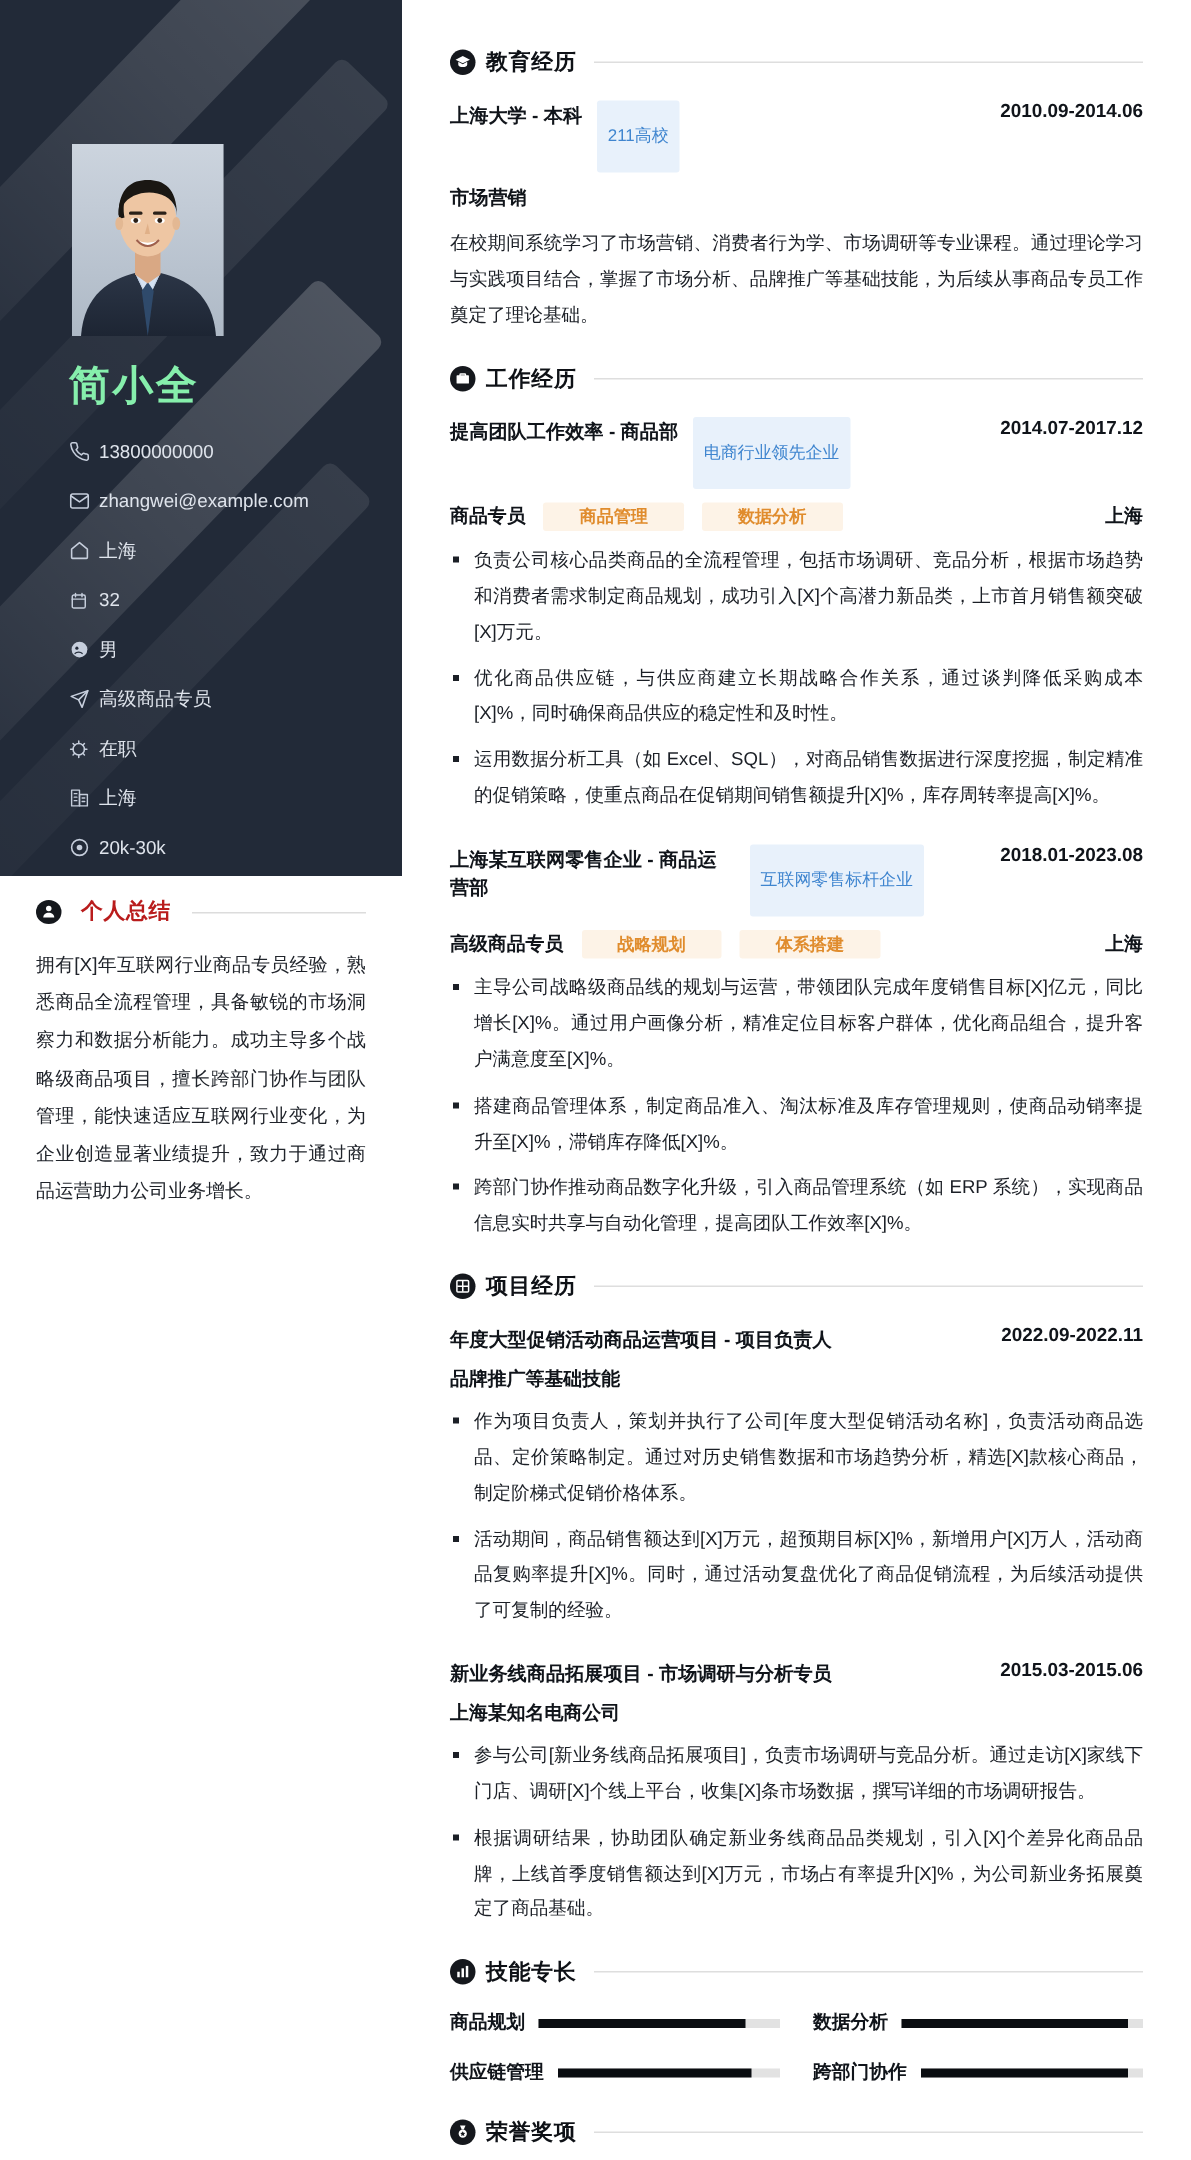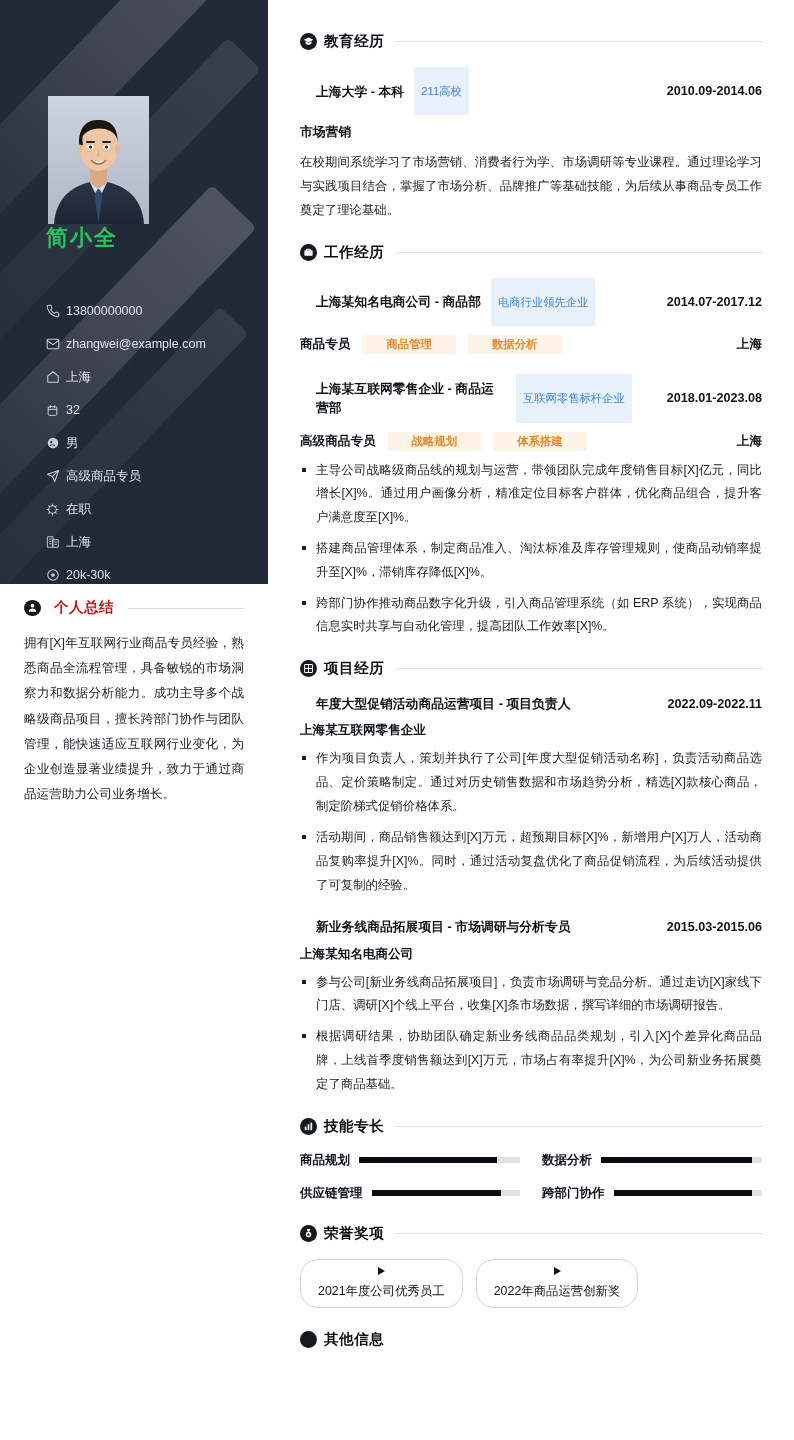--- a/index.html
+++ b/index.html
@@ -39,24 +39,24 @@
     position: absolute;
     left: 48px; top: 96px;
     width: 101px; height: 128px;
     z-index: 3;
     background: #c3cbd6;
     overflow: hidden;
   }
   .photo-svg { display: block; width: 101px; height: 128px; }
 
   .sb-name {
-    position: absolute; left: 46px; top: 223px; z-index: 3;
-    color: #22c55e; font-size: 22px; font-weight: bold; letter-spacing: 2px;
-  }
-  .sb-list { position: absolute; left: 46px; top: 297px; z-index: 3; width: 210px; }
+    position: absolute; left: 46px; top: 239px; z-index: 3;
+    color: #86efac; font-size: 27px; font-weight: bold; letter-spacing: 2px;
+  }
+  .sb-list { position: absolute; left: 46px; top: 287px; z-index: 3; width: 210px; }
   .sb-row {
     display: flex; align-items: center; height: 28px; margin-bottom: 5px;
     color: #dfe4ec; font-size: 12.5px;
   }
   .sb-ico {
     width: 20px; flex: 0 0 20px; display: flex; align-items: center; justify-content: flex-start;
     color: #c6cedc;
   }
   .sb-ico svg { display: block; }
   .sb-txt { white-space: nowrap; }
@@ -81,21 +81,21 @@
   .sec-ico {
     width: 17px; height: 17px; flex: 0 0 17px; border-radius: 50%;
     background: #15181d; color: #fff; display: flex; align-items: center; justify-content: center;
     margin-right: 7px;
   }
   .sec-ico svg { display: block; }
   .sec-title { font-size: 14.5px; font-weight: bold; color: #0e1116; letter-spacing: .6px; white-space: nowrap; }
   .sec-rule { flex: 1; height: 1px; background: #dedede; margin-left: 12px; }
 
   .entry { margin-bottom: 20px; }
-  .entry-line1 { display: flex; align-items: center; margin-left: 16px; }
+  .entry-line1 { display: flex; align-items: flex-start; }
   .e-org { font-size: 12.8px; font-weight: bold; color: #10141a; line-height: 1.5; }
   .e-badge {
     display: inline-block; background: #e8f1fb; color: #3f85cf; font-size: 11.3px;
     padding: 16px 7px; margin-left: 10px; border-radius: 2px; line-height: 1.45;
     max-width: 125px;
   }
   .e-date { margin-left: auto; font-size: 12.6px; font-weight: bold; color: #10141a; white-space: nowrap; padding-left: 10px; }
 
   .entry-line2 { display: flex; align-items: center; margin-top: 9px; }
   .e-role { font-size: 12.6px; font-weight: bold; color: #10141a; }
@@ -325,30 +325,35 @@
         <svg width="11" height="11" viewBox="0 0 24 24" fill="#ffffff">
             <path d="M9 4h6a2 2 0 0 1 2 2v1h3a1 1 0 0 1 1 1v10a1 1 0 0 1-1 1H4a1 1 0 0 1-1-1V8a1 1 0 0 1 1-1h3V6a2 2 0 0 1 2-2Zm0 3h6V6H9v1Z"></path>
           </svg>
       </span>
       <span class="sec-title">工作经历</span>
       <span class="sec-rule"></span>
     </div>
 
     <div class="entry">
       <div class="entry-line1">
-        <span class="e-org">上海某知名电商公司 - 商品部</span>
+        <span class="e-org">提高团队工作效率 - 商品部</span>
         <span class="e-badge">电商行业领先企业</span>
         <span class="e-date">2014.07-2017.12</span>
       </div>
       <div class="entry-line2">
         <span class="e-role">商品专员</span>
         <span class="e-tag">商品管理</span>
         <span class="e-tag">数据分析</span>
         <span class="e-city">上海</span>
       </div>
+      <ul class="bullets">
+        <li>负责公司核心品类商品的全流程管理，包括市场调研、竞品分析，根据市场趋势和消费者需求制定商品规划，成功引入[X]个高潜力新品类，上市首月销售额突破[X]万元。</li>
+        <li>优化商品供应链，与供应商建立长期战略合作关系，通过谈判降低采购成本[X]%，同时确保商品供应的稳定性和及时性。</li>
+        <li>运用数据分析工具（如 Excel、SQL），对商品销售数据进行深度挖掘，制定精准的促销策略，使重点商品在促销期间销售额提升[X]%，库存周转率提高[X]%。</li>
+      </ul>
     </div>
 
     <div class="entry">
       <div class="entry-line1">
         <span class="e-org" style="max-width:190px;display:inline-block;">上海某互联网零售企业 - 商品运营部</span>
         <span class="e-badge">互联网零售标杆企业</span>
         <span class="e-date">2018.01-2023.08</span>
       </div>
       <div class="entry-line2">
         <span class="e-role">高级商品专员</span>
@@ -374,21 +379,21 @@
       </span>
       <span class="sec-title">项目经历</span>
       <span class="sec-rule"></span>
     </div>
 
     <div class="entry">
       <div class="entry-line1">
         <span class="e-org">年度大型促销活动商品运营项目 - 项目负责人</span>
         <span class="e-date">2022.09-2022.11</span>
       </div>
-      <div class="e-sub">上海某互联网零售企业</div>
+      <div class="e-sub">品牌推广等基础技能</div>
       <ul class="bullets">
         <li>作为项目负责人，策划并执行了公司[年度大型促销活动名称]，负责活动商品选品、定价策略制定。通过对历史销售数据和市场趋势分析，精选[X]款核心商品，制定阶梯式促销价格体系。</li>
         <li>活动期间，商品销售额达到[X]万元，超预期目标[X]%，新增用户[X]万人，活动商品复购率提升[X]%。同时，通过活动复盘优化了商品促销流程，为后续活动提供了可复制的经验。</li>
       </ul>
     </div>
 
     <div class="entry">
       <div class="entry-line1">
         <span class="e-org">新业务线商品拓展项目 - 市场调研与分析专员</span>
         <span class="e-date">2015.03-2015.06</span>

